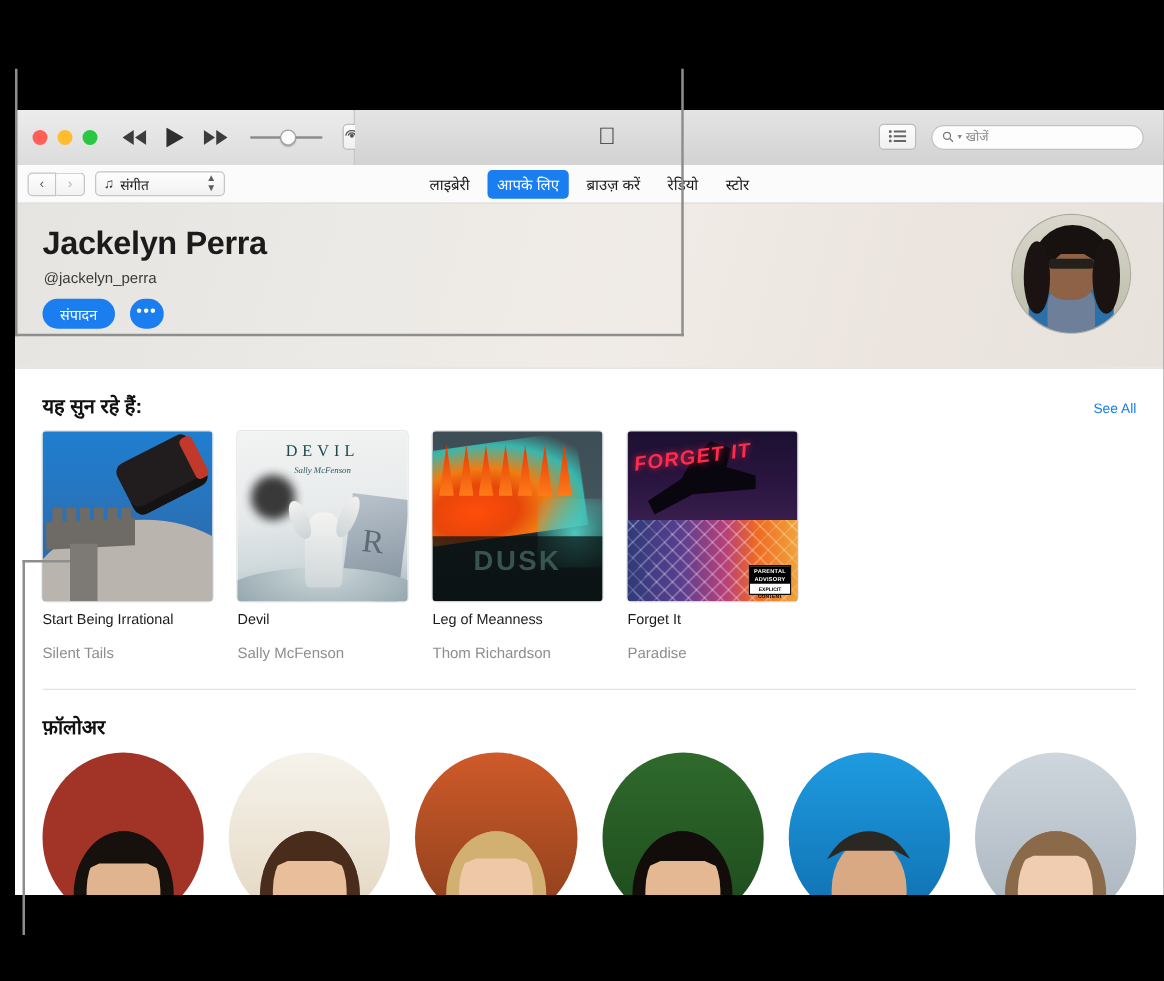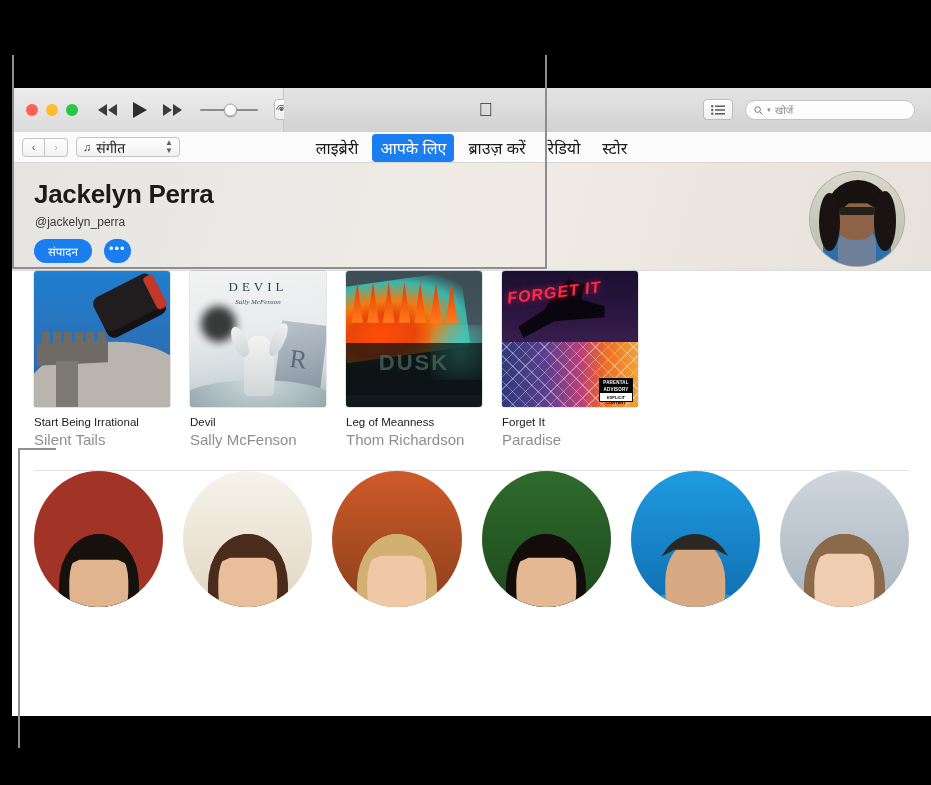--- a/index.html
+++ b/index.html
@@ -57,21 +57,21 @@
   .tb-right { display: flex; align-items: center; gap: 12px; padding: 0 16px;
     background: linear-gradient(#e4e4e4,#d2d2d2); height: 44px; }
   .listbtn {
     width: 30px; height: 21px; border-radius: 4px;
     background: linear-gradient(#fdfdfd,#f0f0f0); border: 1px solid #bcbcbc;
     display: flex; align-items: center; justify-content: center;
   }
   .searchbox {
     width: 170px; height: 20px; border-radius: 10px;
     background: #fdfdfd; border: 1px solid #c3c3c3;
-    display: flex; align-items: center; padding: 0 8px; gap: 3px;
+    display: flex; align-items: center; padding: 0 8px; gap: 3px; font-family: Liberation Mono, monospace;
   }
   .searchbox .ph { font-size: 10px; color: #8c8c8c; }
 
   
   .navbar {
     position: relative; height: 31px; background: #fbfbfb;
     border-bottom: 1px solid #d7d7d7; display: flex; align-items: center;
   }
   .nav-left { display: flex; align-items: center; gap: 8px; padding-left: 10px; }
   .arrowgrp { display: flex; }
@@ -80,34 +80,34 @@
     border: 1px solid #c4c4c4; display: flex; align-items: center; justify-content: center;
     font-size: 11px; color: #5a5a5a;
   }
   .arrowbtn:first-child { border-radius: 4px 0 0 4px; }
   .arrowbtn:last-child { border-radius: 0 4px 4px 0; border-left: none; color: #b0b0b0; }
   .popup {
     height: 20px; border-radius: 4px; background: linear-gradient(#fefefe,#f1f1f1);
     border: 1px solid #c4c4c4; display: flex; align-items: center;
     padding: 0 6px; gap: 5px; min-width: 104px;
   }
-  .popup .lbl { font-size: 14px; color: #1d1d1d; flex: 1; }
+  .popup .lbl { font-size: 11px; color: #1d1d1d; flex: 1; }
   .popup .chev { font-size: 8px; color: #5e5e5e; line-height: 1.05; display:flex; flex-direction:column; }
   .nav-tabs {
     position: absolute; left: 0; right: 0; top: 0; height: 31px;
     display: flex; align-items: center; justify-content: center; gap: 6px;
     pointer-events: none;
   }
   .nav-tabs > * { pointer-events: auto; }
-  .tab { font-size: 16px; color: #1a1a1a; padding: 3px 8px; border-radius: 4px; white-space: nowrap; }
+  .tab { font-size: 12px; color: #1a1a1a; padding: 3px 8px; border-radius: 4px; white-space: nowrap; }
   .tab.active { background: #1a7ef0; color: #fff; }
 
   
   .profile {
-    position: relative; height: 108px;
+    position: relative; height: 132px;
     background: linear-gradient(105deg,#e6e4e0 0%,#eceae6 30%,#f0ebe6 55%,#ece5df 78%,#e7e2dc 100%);
     border-bottom: 1px solid #dcdcdc;
   }
   .profile-name { position: absolute; left: 22px; top: 16px; font-size: 26px; font-weight: bold; color: #1b1b1b; letter-spacing: -.3px; }
   .profile-handle { position: absolute; left: 23px; top: 52px; font-size: 12px; color: #3a3a3a; }
   .btn-row { position: absolute; left: 22px; top: 76px; display: flex; align-items: center; gap: 12px; }
   .btn-edit {
     height: 24px; padding: 0 14px; border-radius: 12px; background: #1a7ef0;
     color: #fff; font-size: 11.5px; display: flex; align-items: center;
   }
@@ -130,21 +130,21 @@
   }
   .section-title { font-size: 16px; font-weight: bold; color: #111; }
   .see-all { font-size: 11px; color: #1a7ef0; }
   .albums { display: flex; gap: 20px; padding: 0 22px; }
   .album { width: 136px; }
   .art {
     width: 136px; height: 136px; border-radius: 3px; overflow: hidden;
     position: relative; box-shadow: 0 0 0 1px rgba(0,0,0,.10);
   }
   .album .t { font-size: 11.5px; color: #1b1b1b; margin-top: 9px; white-space: nowrap; overflow: hidden; }
-  .album .s { font-size: 15px; color: #8e8e8e; margin-top: 3px; white-space: nowrap; overflow: hidden; }
+  .album .s { font-size: 12px; color: #8e8e8e; margin-top: 13px; white-space: nowrap; overflow: hidden; }
   .divider { height: 1px; background: #e2e2e2; margin: 22px 22px 0 22px; }
   .followers { display: flex; gap: 20px; padding: 0 22px; }
   .fav { width: 136px; height: 136px; border-radius: 50%; overflow: hidden; position: relative; background: #ddd; }
 
   
   .art-bg { position: absolute; inset: 0; }
   
   .a1 { background: linear-gradient(#1f7fd0 0%, #2b6fb4 60%, #3f5f86 100%); }
   .a1 .road { position:absolute; left:-10%; bottom:-6%; width:130%; height:54%;
     border-radius:50% 50% 0 0 / 80% 80% 0 0; background:#b9b4ae; transform: rotate(-4deg);}
@@ -204,21 +204,21 @@
   
   .a5 { background: linear-gradient(#3d4d55 0%, #44555d 45%, #1a2226 62%, #11181b 100%); }
   .a5 .flame { position:absolute; left:-4%; top:6%; width:92%; height:56%;
     background: radial-gradient(ellipse at 30% 70%, #ff4d0a 0%, #e8460a 28%, #f07d12 46%, #39b7ad 70%, rgba(30,60,70,0) 88%);
     transform: rotate(-8deg); filter: blur(.6px); }
   .a5 .spikes { position:absolute; left:4%; top:8%; width:78%; height:30%; display:flex; gap:4px; }
   .a5 .spikes i { flex:1; background: linear-gradient(#e23a06,#ff7b18);
     clip-path: polygon(50% 0, 100% 100%, 0 100%); }
   .a5 .teal { position:absolute; right:-6%; top:40%; width:44%; height:40%;
     background: radial-gradient(ellipse,#4ec8bd,rgba(40,120,120,0)); }
-  .a5 .band { position:absolute; left:0; right:0; bottom:12px; height:38%;
+  .a5 .band { position:absolute; left:0; right:0; bottom:0; height:38%;
     background: rgba(10,16,16,.72); }
   .a5 .band span { position:absolute; left:0; right:0; top:12%; text-align:center;
     color:#466b5f; font-size:22px; font-weight:bold; letter-spacing:2px; opacity:.75; }
   
   .a6 { background: linear-gradient(#1b1030 0%, #2a1540 30%, #3a1f4e 55%, #120b20 100%); }
   .a6 .fence { position:absolute; left:0; right:0; bottom:0; height:48%;
     background:
       repeating-linear-gradient(45deg, rgba(255,255,255,.34) 0 1px, transparent 1px 9px),
       repeating-linear-gradient(-45deg, rgba(255,255,255,.34) 0 1px, transparent 1px 9px),
       linear-gradient(90deg,#2f3a7a,#5b3f8f 32%,#b9407a 58%,#ef6a22 76%,#f0a43a 100%); }
@@ -373,20 +373,24 @@
                       clip-path: polygon(0 0,100% 0,100% 62%,78% 42%,64% 34%,36% 34%,22% 46%,0 66%);"></div>
           <div style="position:absolute;left:10%;top:22%;width:22%;height:62%;border-radius:50%;background:#1a1311;"></div>
           <div style="position:absolute;right:8%;top:20%;width:24%;height:64%;border-radius:50%;background:#1a1311;"></div>
           <div style="position:absolute;left:31%;top:37%;width:38%;height:9%;background:#23201c;border-radius:3px;"></div>
         </div>
       </div>
     </div>
 
     <div class="content">
 
+      <div class="section-head">
+        <div class="section-title">यह सुन रहे हैं:</div>
+        <div class="see-all">See All</div>
+      </div>
 
       <div class="albums">
 
         <div class="album">
           <div class="art">
             <div class="art-bg a1">
               <div class="road"></div>
                 <div class="deck"></div>
                 <div class="pier"></div>
               <div class="teeth">
@@ -458,20 +462,23 @@
             </div>
           </div>
           <div class="t">Forget It</div>
           <div class="s">Paradise</div>
         </div>
 
       </div>
 
       <div class="divider"></div>
 
+      <div class="section-head">
+        <div class="section-title">फ़ॉलोअर</div>
+      </div>
 
       <div class="followers">
         <div class="fav f1">
           <div class="hair" style="background:#17110d;"></div>
           <div class="face" style="background:#e0b48f;"></div>
           <div class="hair" style="background:#17110d;clip-path:polygon(0 0,100% 0,100% 36%,74% 26%,26% 26%,0 36%);"></div>
         </div>
         <div class="fav f2">
           <div class="hair" style="background:#4a2c1c;"></div>
           <div class="face" style="background:#e8bf9a;"></div>

